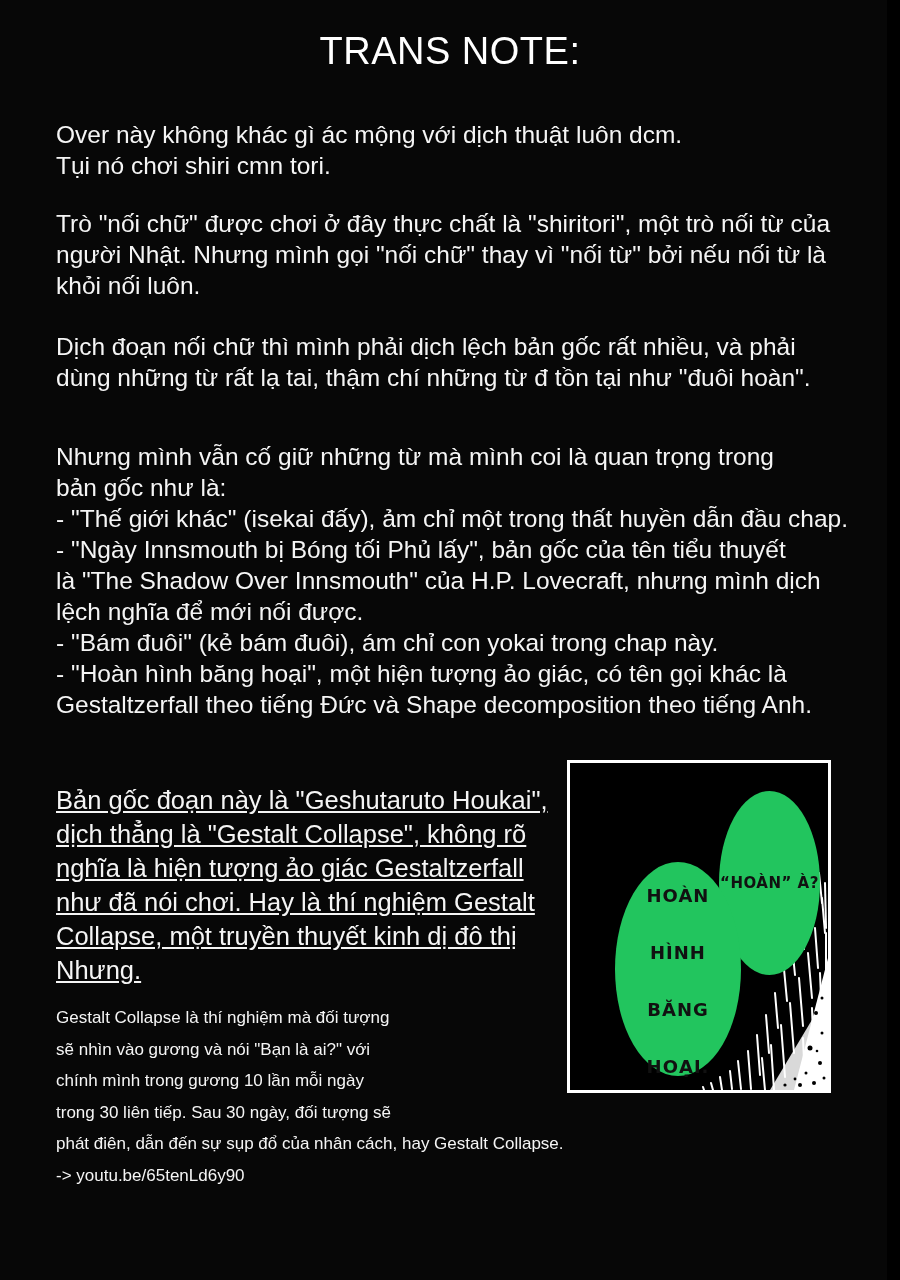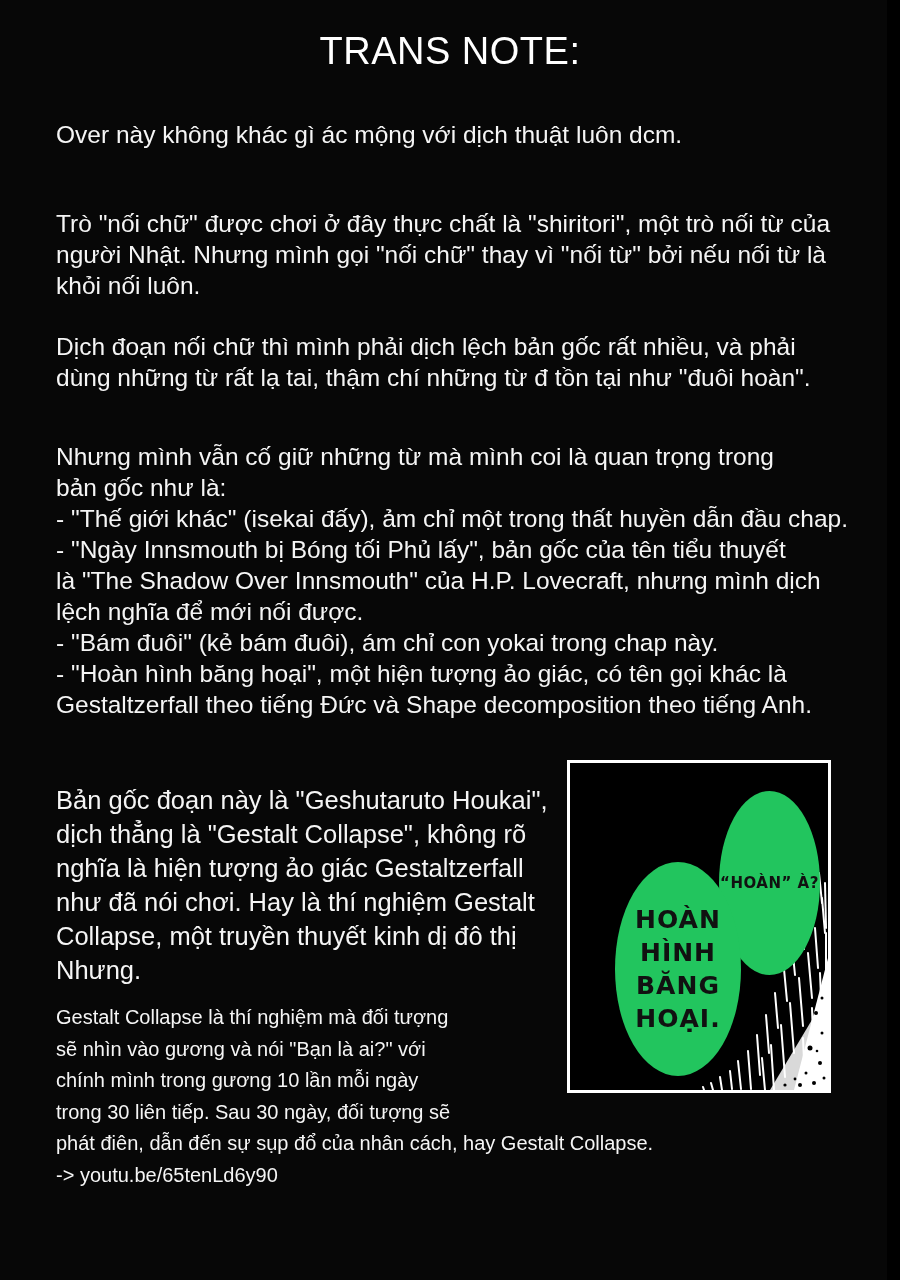--- a/index.html
+++ b/index.html
@@ -13,56 +13,57 @@
     position:absolute;top:30px;left:0;width:900px;
     text-align:center;font-size:38px;font-weight:400;color:#fff;
     letter-spacing:0.5px;margin:0;
   }
   .para{position:absolute;left:56px;}
   .para .line{display:block;white-space:nowrap;font-size:24.5px;}
   .p0{top:119px;}  .p0 .line{line-height:31px;}
   .p1{top:208px;}  .p1 .line{line-height:31px;}
   .p2{top:331px;}  .p2 .line{line-height:31px;}
   .p3{top:441px;}  .p3 .line{line-height:31px;}
-  .p4{top:783px;}  .p4 .line{line-height:34px;font-size:25.5px;}
-  .p5{top:1002px;} .p5 .line{line-height:31.5px;font-size:20px;}
+  .p4{top:783px;text-decoration:underline;}  .p4 .line{line-height:34px;font-size:25.5px;}
+  .p5{top:1002px;} .p5 .line{line-height:31.5px;font-size:17px;}
 
   .manga-panel{
     position:absolute;left:567px;top:760px;width:264px;height:333px;
     background:#000;border:3px solid #fff;box-sizing:border-box;
   }
   .bubble{
     position:absolute;background:#22c55e;border-radius:50%;
     display:flex;flex-direction:column;align-items:center;justify-content:center;
     color:#111;text-align:center;
     font-family:"DejaVu Sans", sans-serif;font-weight:bold;
   }
   .bubble-left{
     left:45px;top:99px;width:126px;height:214px;z-index:2;
   }
   .bubble-left .bline{
-    display:block;line-height:33px;font-size:25px;letter-spacing:1px;white-space:nowrap;
+    display:block;line-height:33px;font-size:18px;letter-spacing:1px;white-space:nowrap;margin-top:24px;
   }
   .bubble-right{
     left:149px;top:28px;width:101px;height:184px;z-index:1;
   }
   .bubble-right .bline{
     display:block;font-size:15px;letter-spacing:0.5px;white-space:nowrap;
   }
   .texture{position:absolute;left:0;top:0;width:258px;height:327px;z-index:0;}
 </style>
 </head>
 <body>
 
 <div class="page">
 
   <h1 class="title">TRANS NOTE:</h1>
 
   <div class="para p0">
     <span class="line">Over này không khác gì ác mộng với dịch thuật luôn dcm.</span>
+    <span class="line">Tụi nó chơi shiri cmn tori.</span>
   </div>
 
   <div class="para p1">
     <span class="line">Trò "nối chữ" được chơi ở đây thực chất là "shiritori", một trò nối từ của</span>
     <span class="line">người Nhật. Nhưng mình gọi "nối chữ" thay vì "nối từ" bởi nếu nối từ là</span>
     <span class="line">khỏi nối luôn.</span>
   </div>
 
   <div class="para p2">
     <span class="line">Dịch đoạn nối chữ thì mình phải dịch lệch bản gốc rất nhiều, và phải</span>

